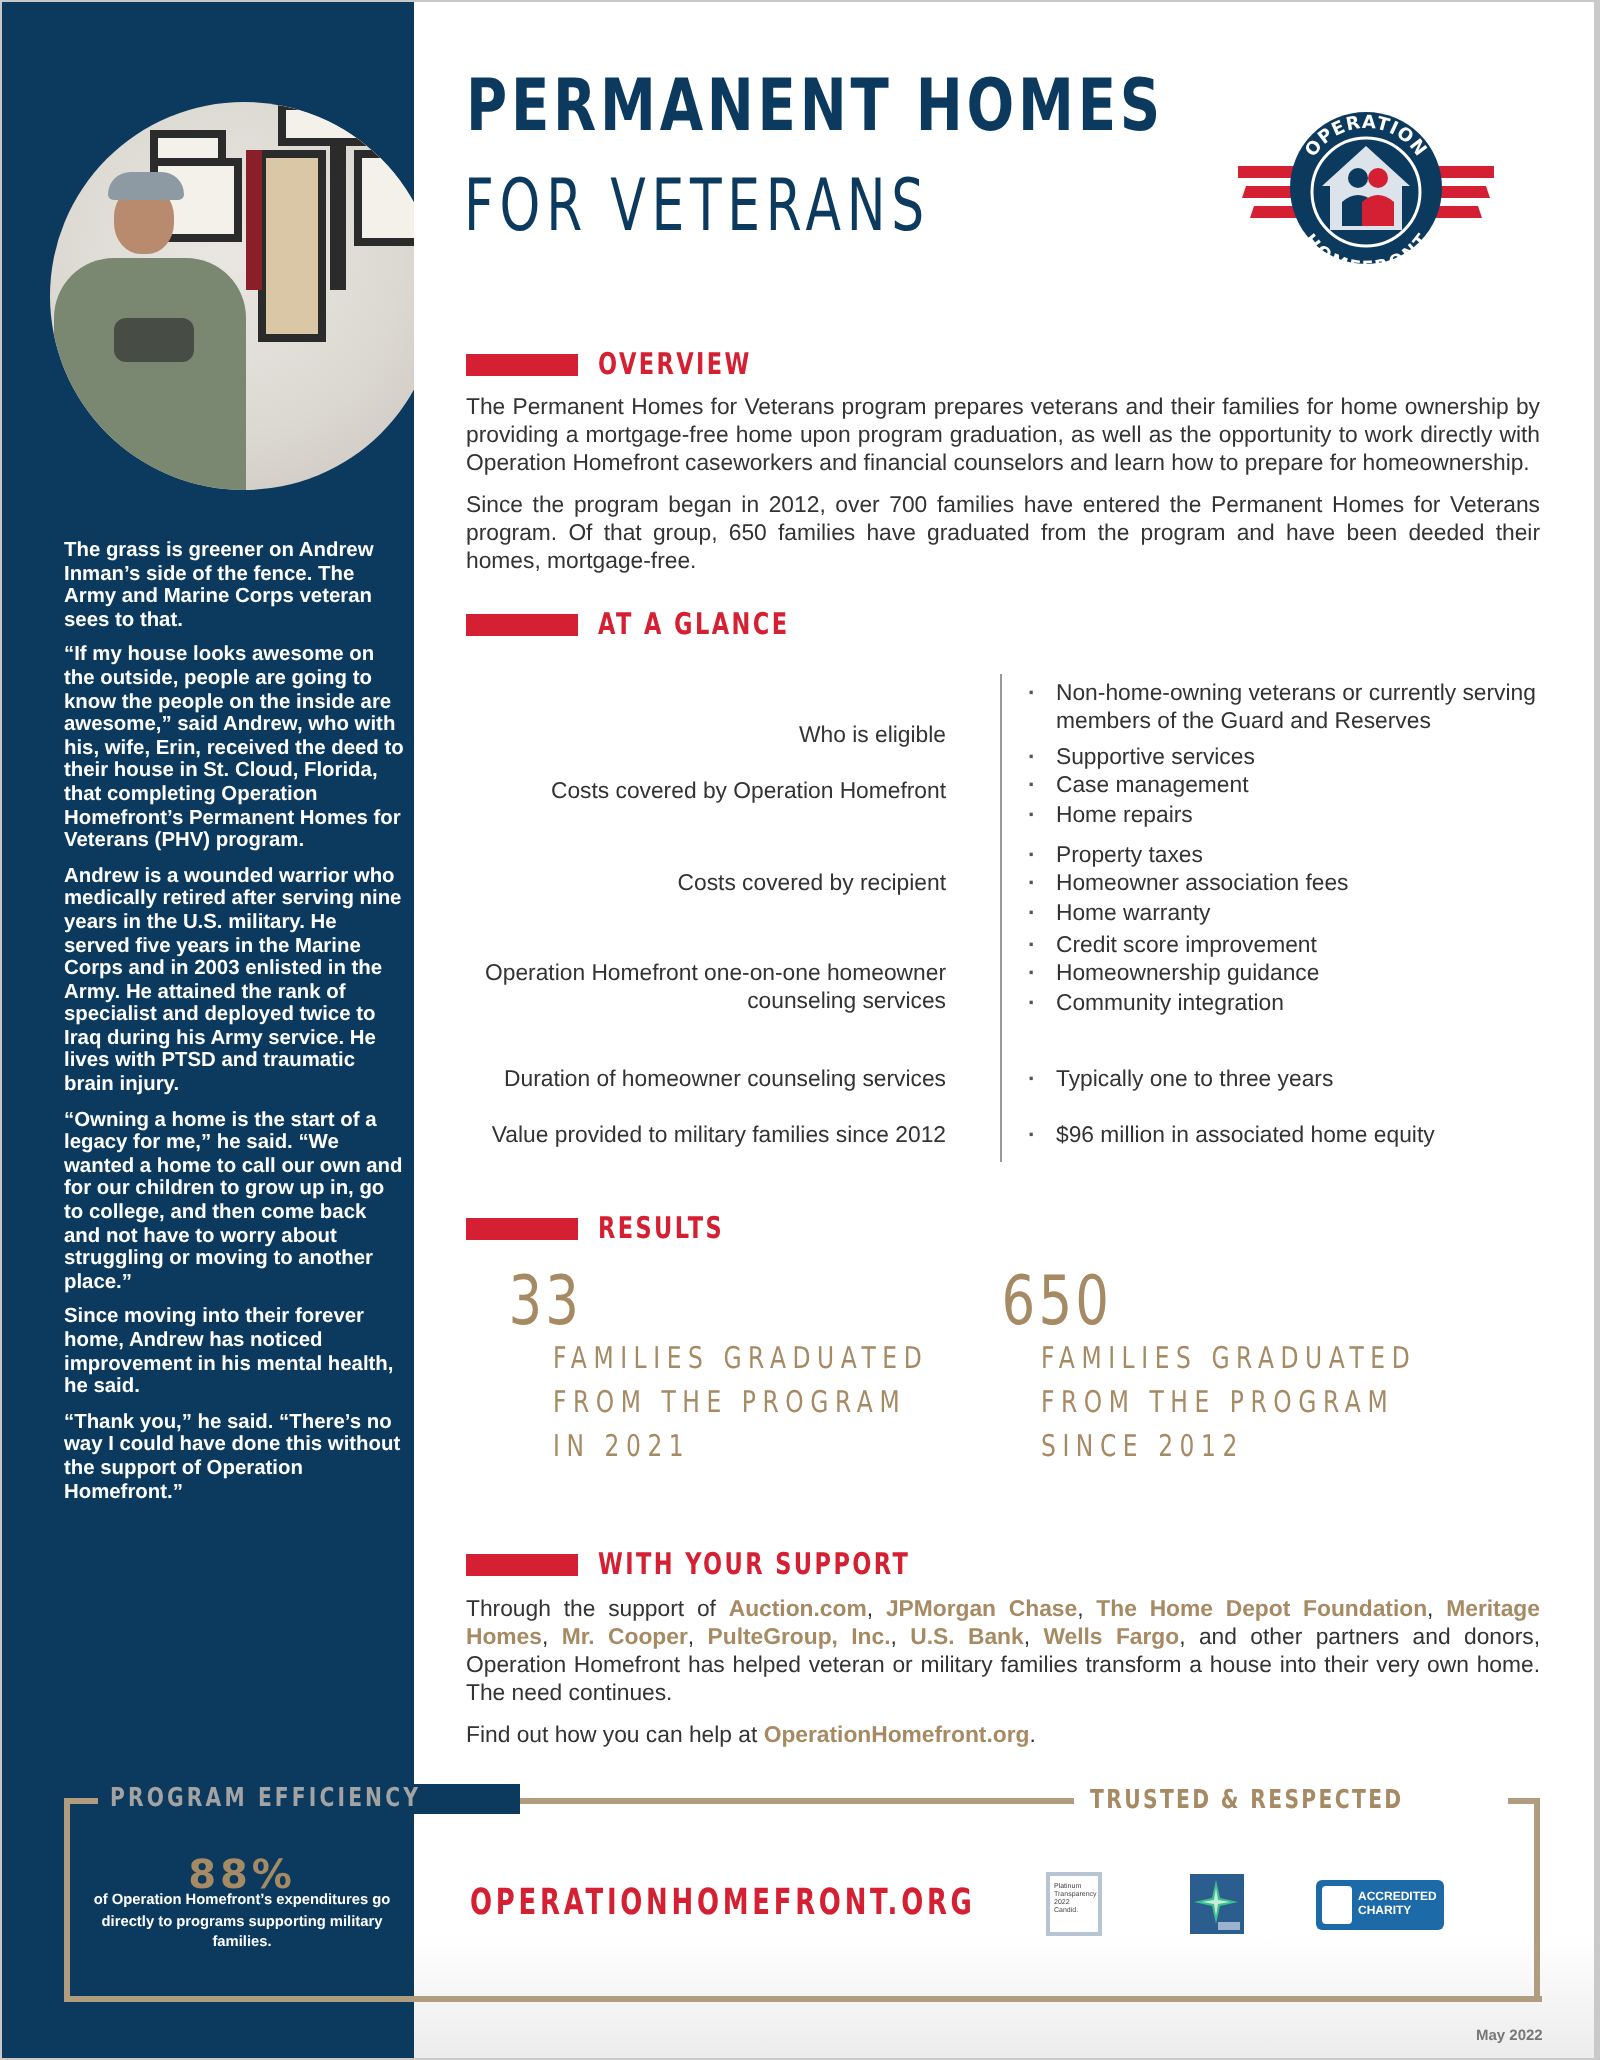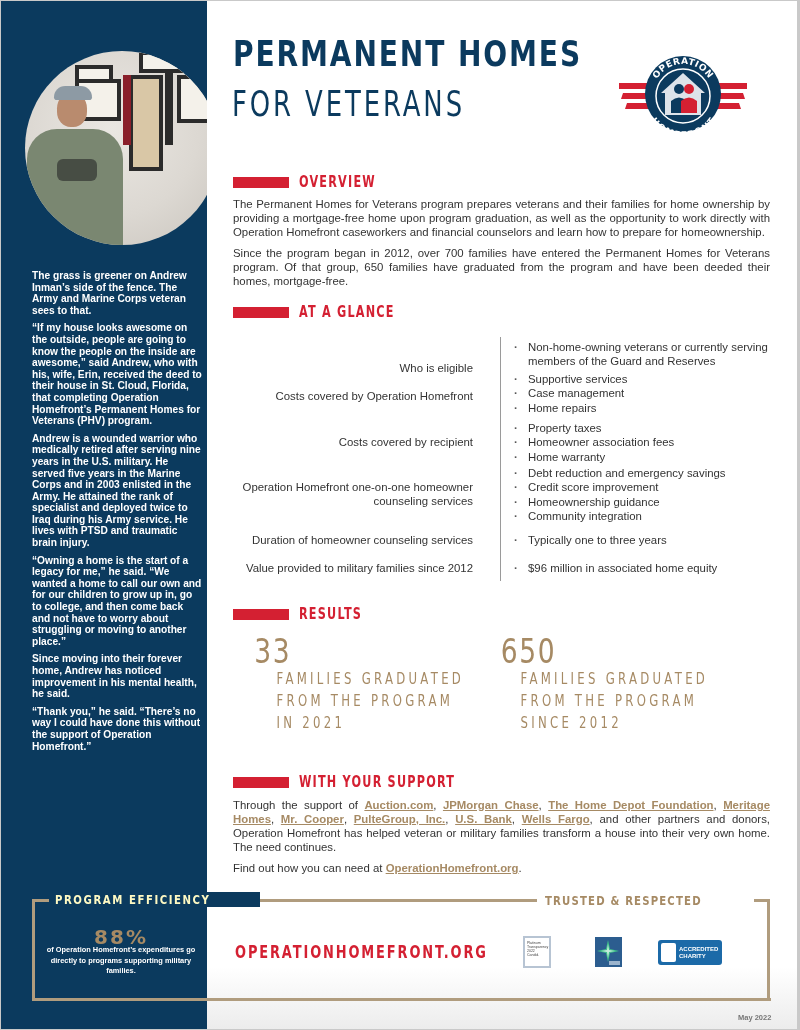--- a/index.html
+++ b/index.html
@@ -55,25 +55,25 @@
   .glance { position: absolute; left: 232px; top: 339px; width: 537px; }
   .glance-divider { position: absolute; left: 499px; top: 336px; width: 1px; height: 244px; background: #9a9a9a; }
   .g-row { position: absolute; left: 0; width: 537px; }
   .g-label { position: absolute; right: 297px; width: 250px; text-align: right; font-size: 11.4px; line-height: 14px; color: #333; }
   .g-items { position: absolute; left: 281px; width: 256px; font-size: 11.4px; line-height: 14.3px; color: #333; list-style: none; }
   .g-items li { position: relative; padding-left: 14px; }
   .g-items li::before { content: "·"; position: absolute; left: 0; top: 0; font-weight: bold; color: #555; }
   .stat { position: absolute; text-align: left; color: #a68a64; font-family: "DejaVu Sans", sans-serif; font-weight: normal; }
   .stat .num { font-size: 34px; line-height: 34px; letter-spacing: 2px; transform: scaleX(0.78); display: inline-block; }
   .stat .cap { font-size: 15px; line-height: 22px; letter-spacing: 4.2px; transform: scaleX(0.78); white-space: nowrap; }
-  .gold { color: #a68a64; font-weight: bold; text-decoration: underline; }
+  .gold { color: #a68a64; font-weight: bold; }
   .frame-line { position: absolute; background: #b09c7e; }
   .pe-title {
     position: absolute; left: 48px; top: 891px; padding: 0 6px; background: #0b3a5e;
-    font-family: "DejaVu Sans", sans-serif; font-weight: bold; font-size: 13px; color: #fef9c3;
+    font-family: "DejaVu Sans", sans-serif; font-weight: bold; font-size: 13px; color: #a3a3a3;
     letter-spacing: 2px; white-space: nowrap;
   }
   .pe-title span { display: inline-block; transform: scaleX(0.78); transform-origin: left center; }
   .pe-num { position: absolute; left: 32px; top: 924px; width: 176px; text-align: center; color: #a68a64; font-family: "DejaVu Sans", sans-serif; font-weight: bold; font-size: 20px; letter-spacing: 2px; }
   .pe-desc { position: absolute; left: 40px; top: 944px; width: 160px; text-align: center; color: #ffffff; font-weight: bold; font-size: 7.4px; line-height: 10.5px; }
   .tr-title {
     position: absolute; left: 536px; top: 892px; padding: 0 8px; background: #ffffff;
     font-family: "DejaVu Sans", sans-serif; font-weight: bold; font-size: 13px; color: #a68a64; letter-spacing: 1.5px; white-space: nowrap;
   }
   .tr-title span { display: inline-block; transform: scaleX(0.78); transform-origin: left center; }
@@ -175,21 +175,20 @@
       <div class="g-label" style="top:14px;">Costs covered by recipient</div>
       <ul class="g-items">
         <li>Property taxes</li>
         <li>Homeowner association fees</li>
         <li>Home warranty</li>
       </ul>
     </div>
     <div class="g-row" style="top:126px;">
       <div class="g-label" style="top:14px;">Operation Homefront one-on-one homeowner counseling services</div>
       <ul class="g-items">
-        <li>Debt reduction and emergency savings</li>
         <li>Credit score improvement</li>
         <li>Homeownership guidance</li>
         <li>Community integration</li>
       </ul>
     </div>
     <div class="g-row" style="top:193px;">
       <div class="g-label" style="top:0px;">Duration of homeowner counseling services</div>
       <ul class="g-items">
         <li>Typically one to three years</li>
       </ul>
@@ -218,21 +217,21 @@
     <div class="cap">FROM THE PROGRAM</div>
     <div class="cap">SINCE 2012</div>
   </div>
 
   <div class="section-head" style="top:772px;">
     <div class="bar"></div>
     <div class="label">WITH YOUR SUPPORT</div>
   </div>
   <div class="body-text" style="top:797px;">
     <p><span>Through the support of</span> <span class="gold">Auction.com</span>, <span class="gold">JPMorgan Chase</span>, <span class="gold">The Home Depot Foundation</span>, <span class="gold">Meritage Homes</span>, <span class="gold">Mr. Cooper</span>, <span class="gold">PulteGroup, Inc.</span>, <span class="gold">U.S. Bank</span>, <span class="gold">Wells Fargo</span><span>, and other partners and donors, Operation Homefront has helped veteran or military families transform a house into their very own home. The need continues.</span></p>
-    <p><span>Find out how you can need at</span> <span class="gold">OperationHomefront.org</span><span>.</span></p>
+    <p><span>Find out how you can help at</span> <span class="gold">OperationHomefront.org</span><span>.</span></p>
   </div>
 
   <div class="frame-line" style="left:31px;top:898px;width:736px;height:3px;"></div>
   <div class="frame-line" style="left:31px;top:898px;width:3px;height:102px;"></div>
   <div class="frame-line" style="left:31px;top:997px;width:739px;height:3px;"></div>
   <div class="frame-line" style="left:766px;top:898px;width:3px;height:102px;"></div>
 
   <div class="pe-title"><span>PROGRAM EFFICIENCY</span></div>
   <div class="pe-num">88%</div>
   <div class="pe-desc">of Operation Homefront’s expenditures go directly to programs supporting military families.</div>

